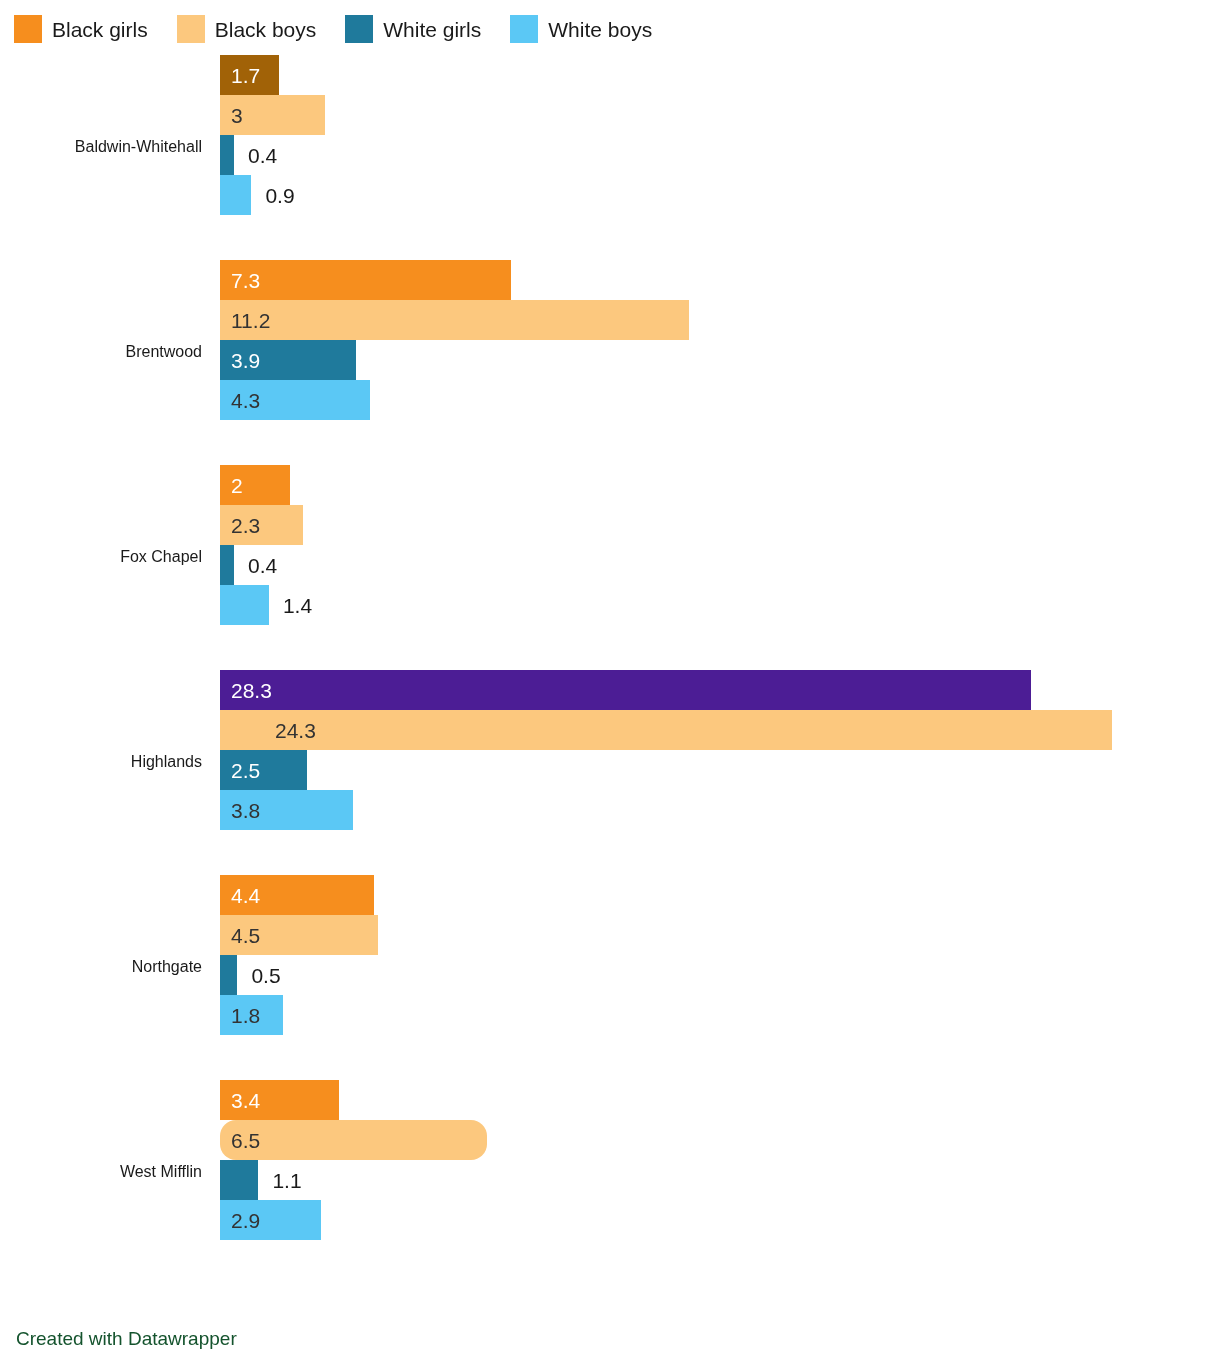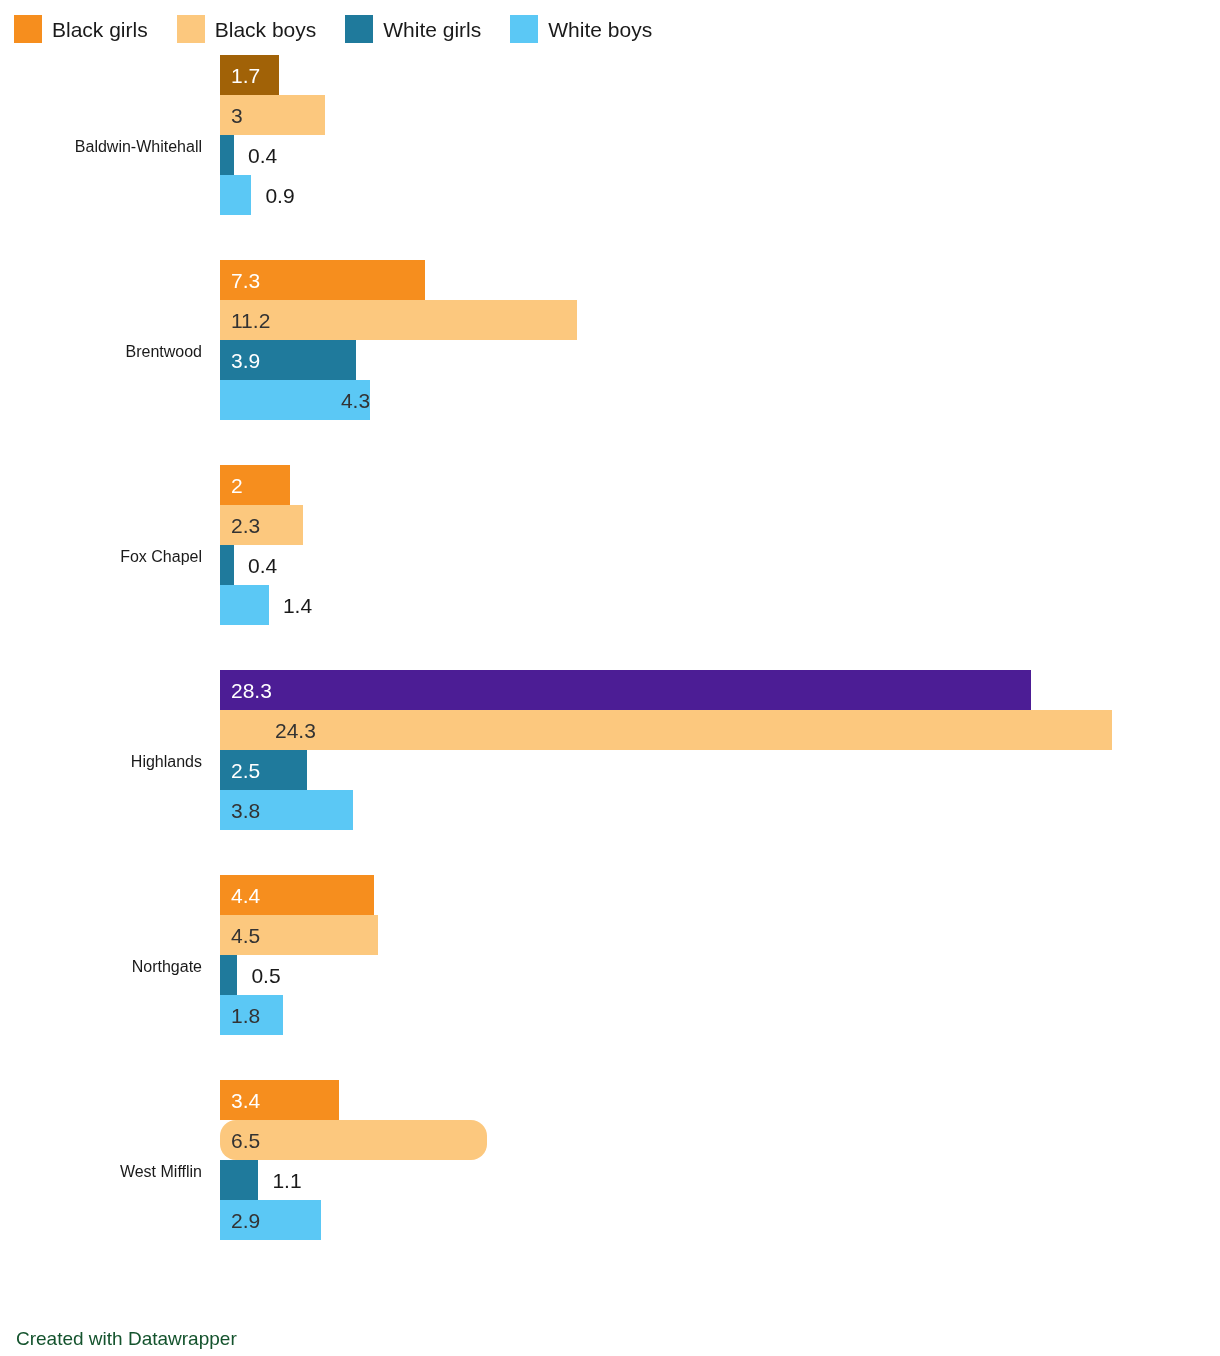--- a/index.html
+++ b/index.html
@@ -155,36 +155,36 @@
         <div class="bar-row">
           <div class="bar" style="width: 31.4px; background: rgb(91, 200, 245);"></div>
           <span class="bar-value outside">0.9</span>
         </div>
       </div>
     </div>
     <div class="group">
       <div class="group-label">Brentwood</div>
       <div class="bars">
         <div class="bar-row">
-          <div class="bar" style="width: 205px; background: rgb(246, 142, 30);">
+          <div class="bar" style="width: 291px; background: rgb(246, 142, 30);">
             <span class="bar-value inside v-light">7.3</span>
           </div>
         </div>
         <div class="bar-row">
-          <div class="bar" style="width: 357px; background: rgb(252, 200, 126);">
+          <div class="bar" style="width: 469px; background: rgb(252, 200, 126);">
             <span class="bar-value inside v-dark">11.2</span>
           </div>
         </div>
         <div class="bar-row">
           <div class="bar" style="width: 136.1px; background: rgb(31, 122, 156);">
             <span class="bar-value inside v-light">3.9</span>
           </div>
         </div>
         <div class="bar-row">
-          <div class="bar" style="width: 150.1px; background: rgb(91, 200, 245); justify-content: flex-end;">
+          <div class="bar" style="width: 150.1px; background: rgb(91, 200, 245);">
             <span class="bar-value inside v-dark">4.3</span>
           </div>
         </div>
       </div>
     </div>
     <div class="group">
       <div class="group-label">Fox Chapel</div>
       <div class="bars">
         <div class="bar-row">
           <div class="bar" style="width: 69.8px; background: rgb(246, 142, 30);">

